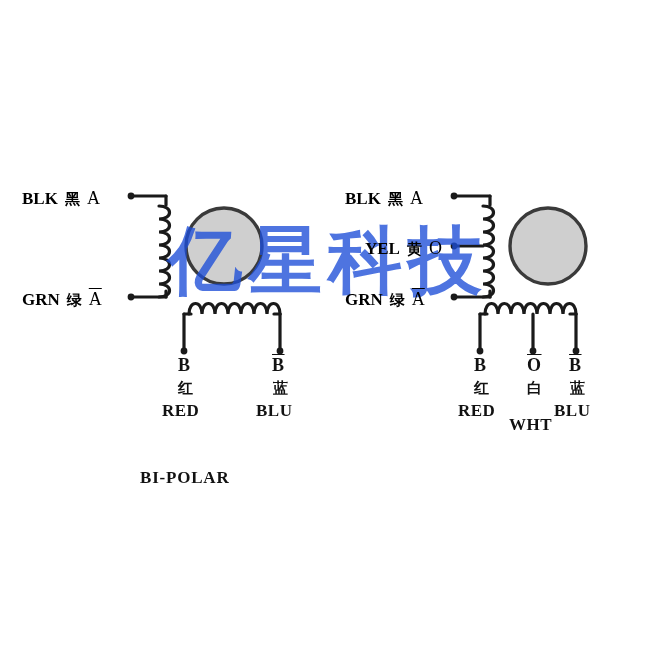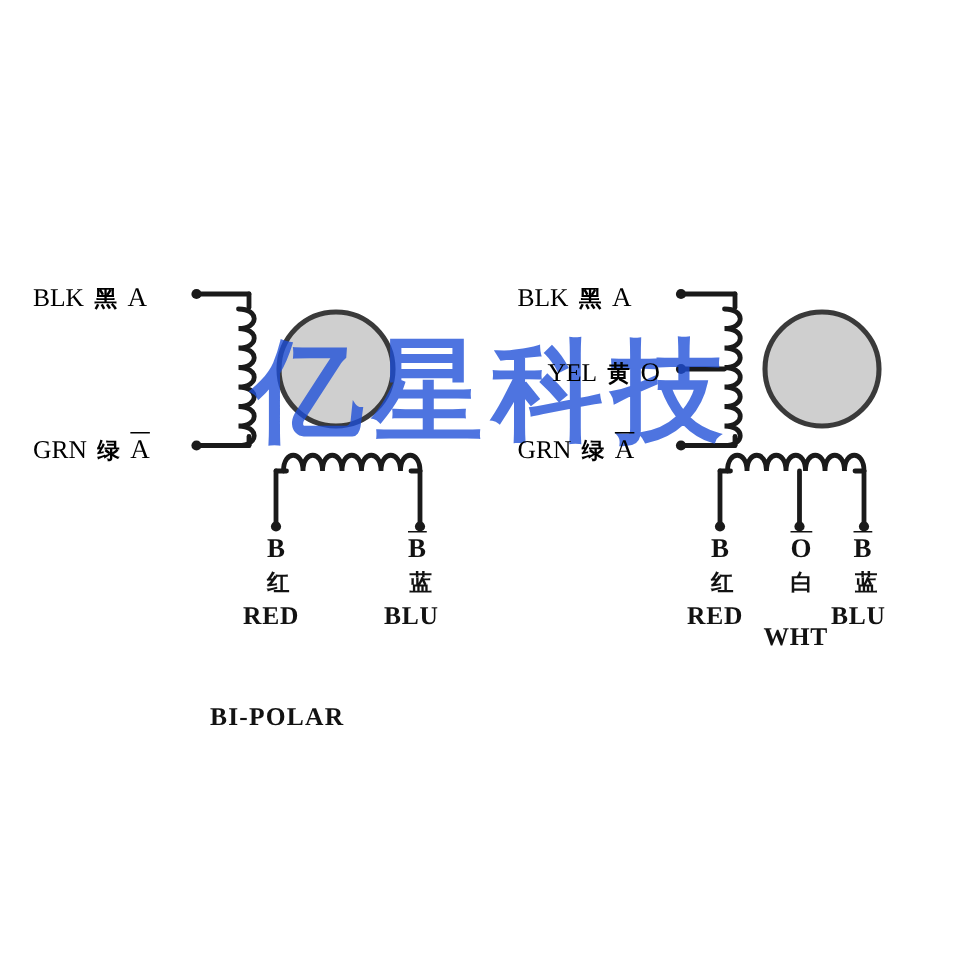--- a/index.html
+++ b/index.html
@@ -31,21 +31,21 @@
   .lbl {
     position: absolute;
     white-space: nowrap;
     color: #121212;
     font-family: "Liberation Serif", "DejaVu Serif", serif;
     font-weight: bold;
     letter-spacing: 0.5px;
     line-height: 1;
     -webkit-font-smoothing: none;
   }
-  .lbl-main { font-size: 17px; }
+  .lbl-main { font-size: 17px; font-weight: bold; }
   .lbl-cn   { font-size: 15px; font-family: "DejaVu Sans", sans-serif; font-weight: bold; }
   .lbl-term { font-size: 18px; }
   .lbl-title{ font-size: 17px; letter-spacing: 0.8px; }
   .ovl { text-decoration: overline; }
   .wm {
     position: absolute;
     color: #1d4ed8;
     font-family: "DejaVu Sans", sans-serif;
     font-weight: bold;
     pointer-events: none;

